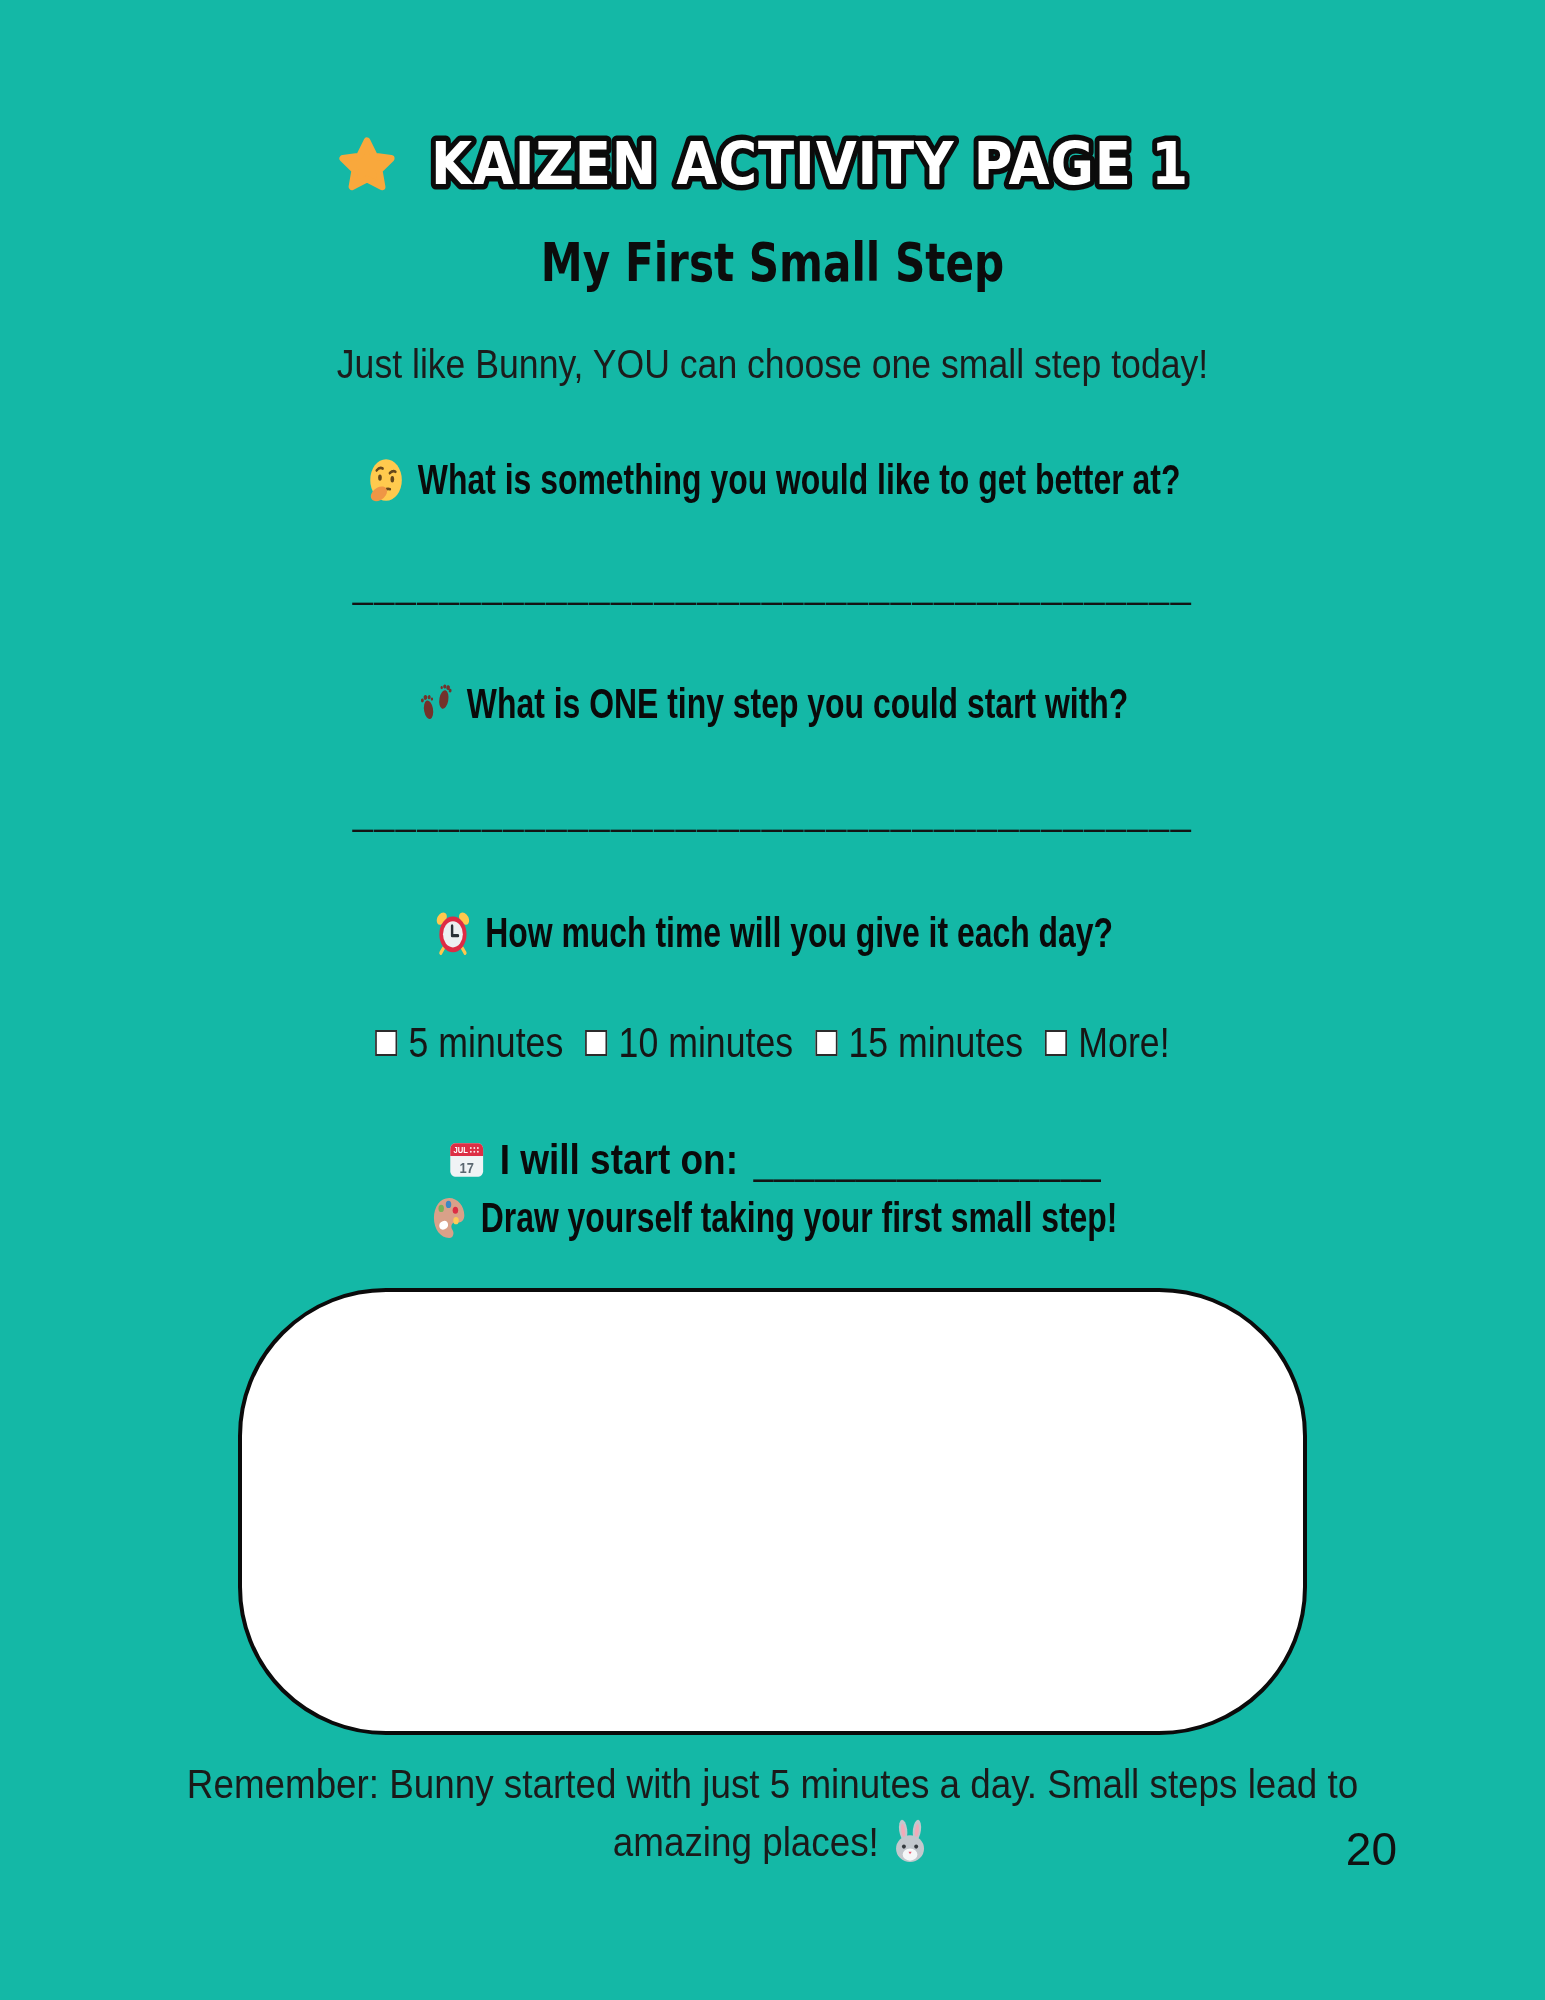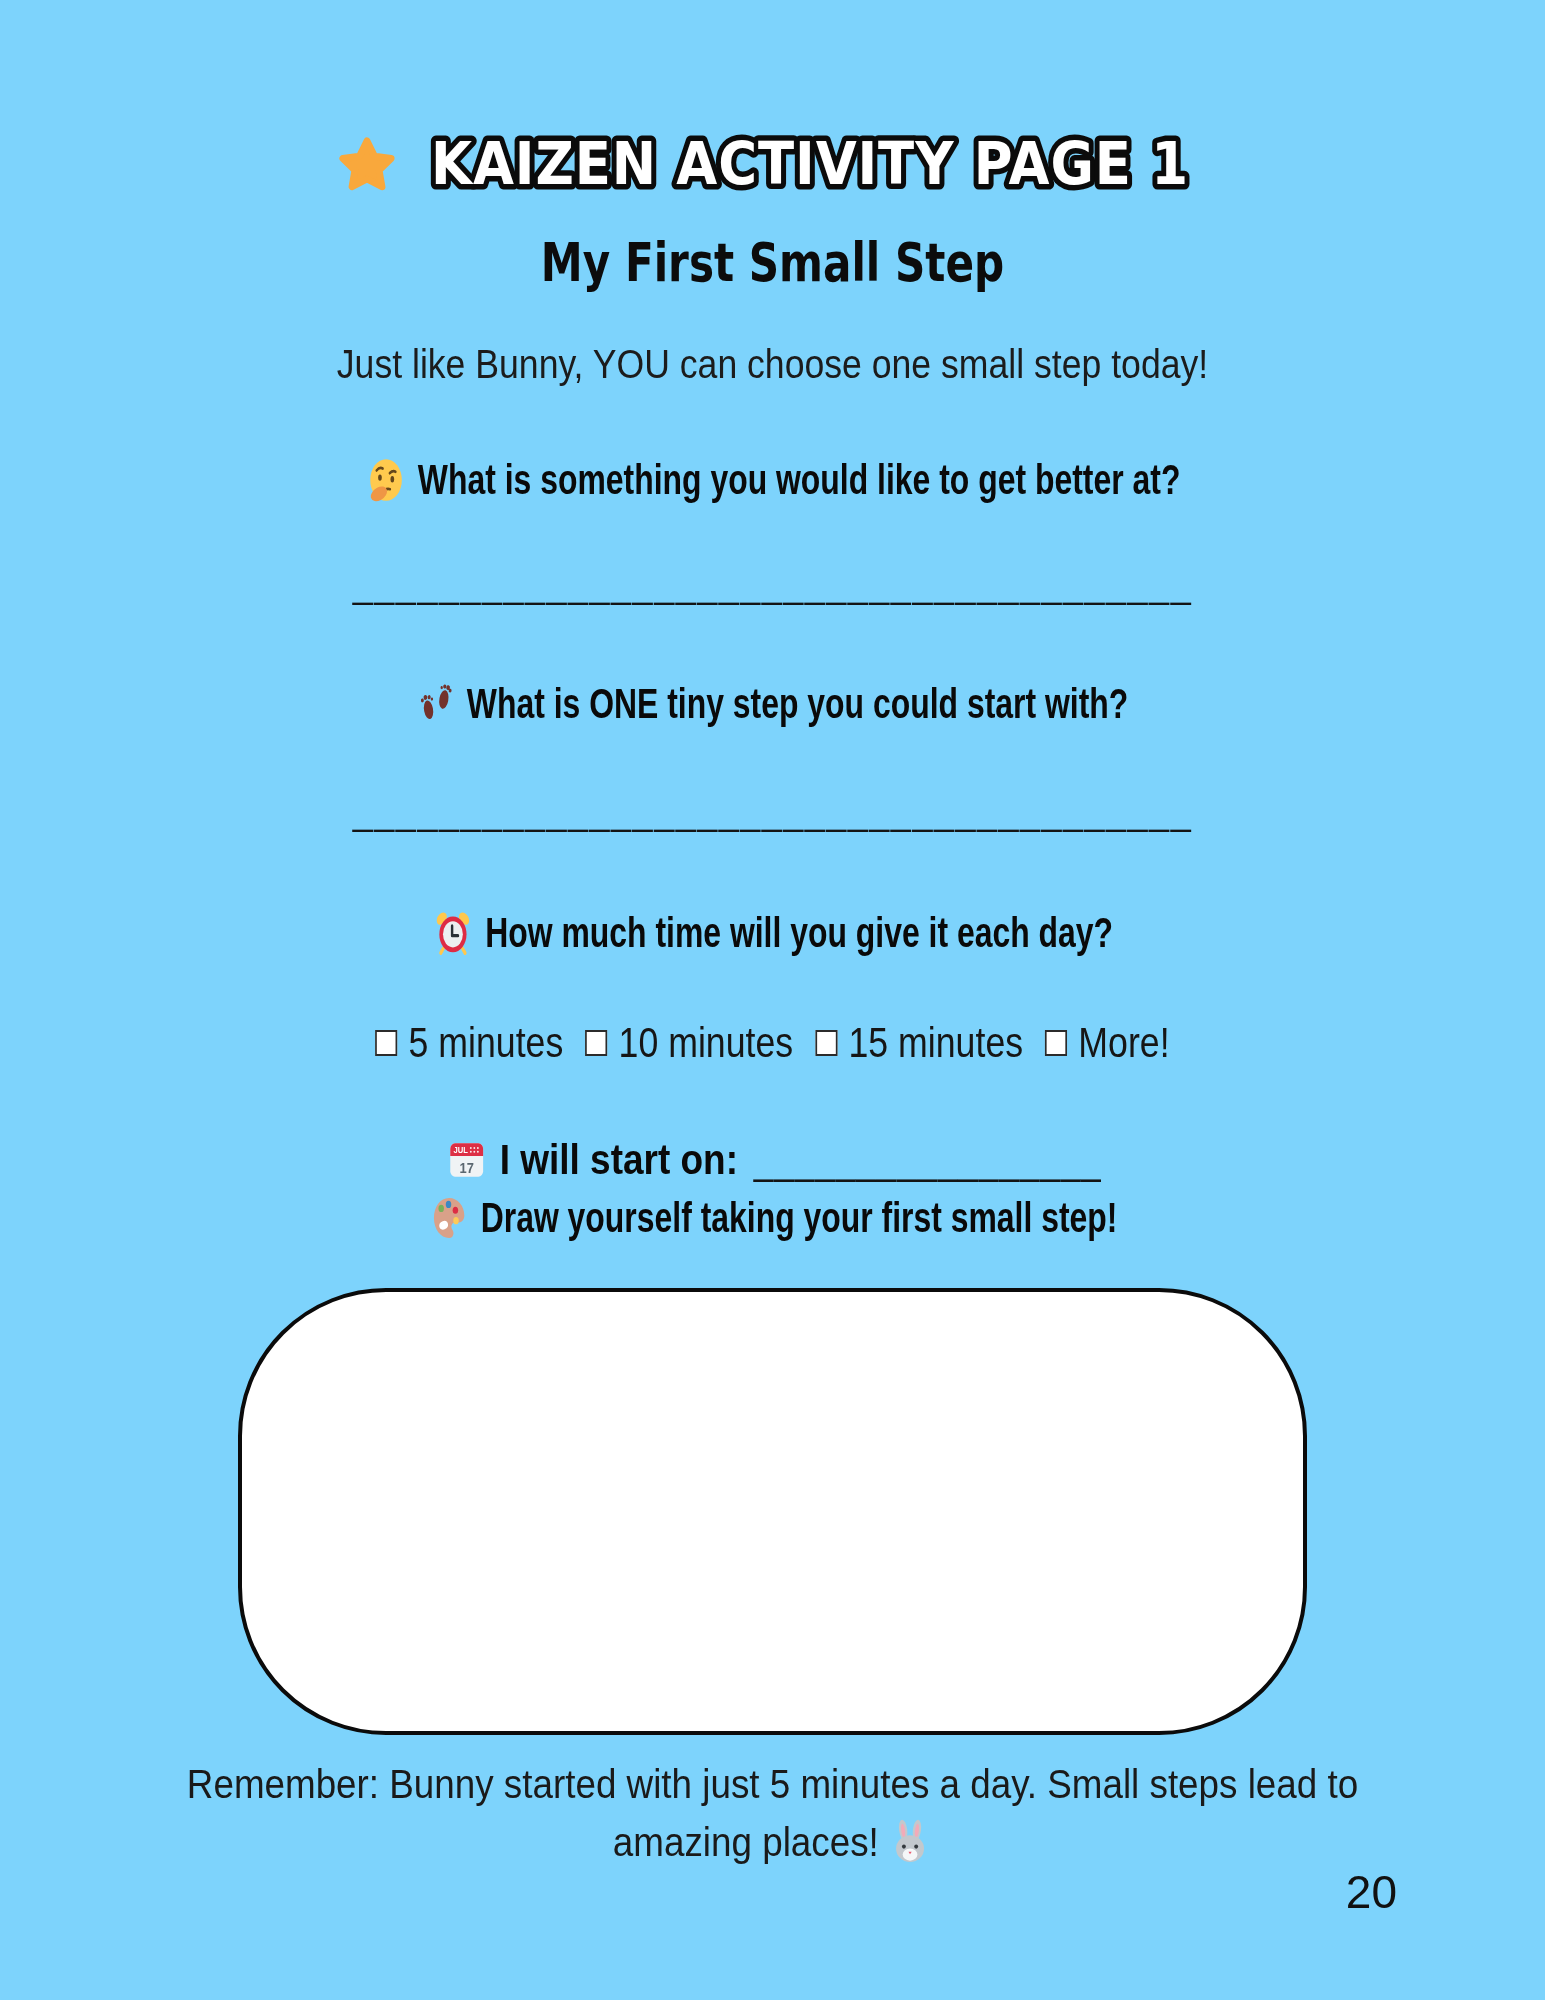--- a/index.html
+++ b/index.html
@@ -1,17 +1,17 @@
 <!DOCTYPE html>
 <html><head>
 <meta charset="utf-8">
 <style>
   html,body { margin:0; padding:0; background:#ffffff; }
   .page {
-    position:relative; width:1545px; height:2000px; background:#7dd3fc;
+    position:relative; width:1545px; height:2000px; background:#14b8a6;
     font-family:"Liberation Sans", sans-serif; color:#111; overflow:hidden;
   }
   .row {
     position:absolute; left:0; width:100%;
     display:flex; justify-content:center; align-items:center;
     line-height:1; white-space:nowrap;
   }
   .icon { flex:0 0 auto; }
 
   
@@ -45,21 +45,21 @@
 
   
   .draw-box {
     position:absolute; left:238px; top:1288px; width:1069px; height:447px;
     border:4px solid #0b0b0b; border-radius:148px; background:#ffffff; box-sizing:border-box;
   }
 
   
   .rem1-row { top:1764px; font-size:40px; color:#1a1a1a; transform:scaleX(.92); }
   .rem2-row { top:1818px; font-size:40px; color:#1a1a1a; gap:10px; transform:scaleX(.92); }
-  .page-num { position:absolute; top:1822px; right:148px; font-size:46px; color:#111;margin-top:43px; }
+  .page-num { position:absolute; top:1822px; right:148px; font-size:46px; color:#111; }
 </style>
 </head>
 <body>
 
 <div class="page">
 
   <div class="row header-row">
     <svg class="icon" width="62" height="62" viewBox="0 0 36 36">
       <path fill="#F9A83C" stroke="#F9A83C" stroke-width="4" stroke-linejoin="round" d="M18 4.6 L22.3 13.4 L32 14.8 L25 21.6 L26.7 31.2 L18 26.7 L9.3 31.2 L11 21.6 L4 14.8 L13.7 13.4 Z"></path>
     </svg>

